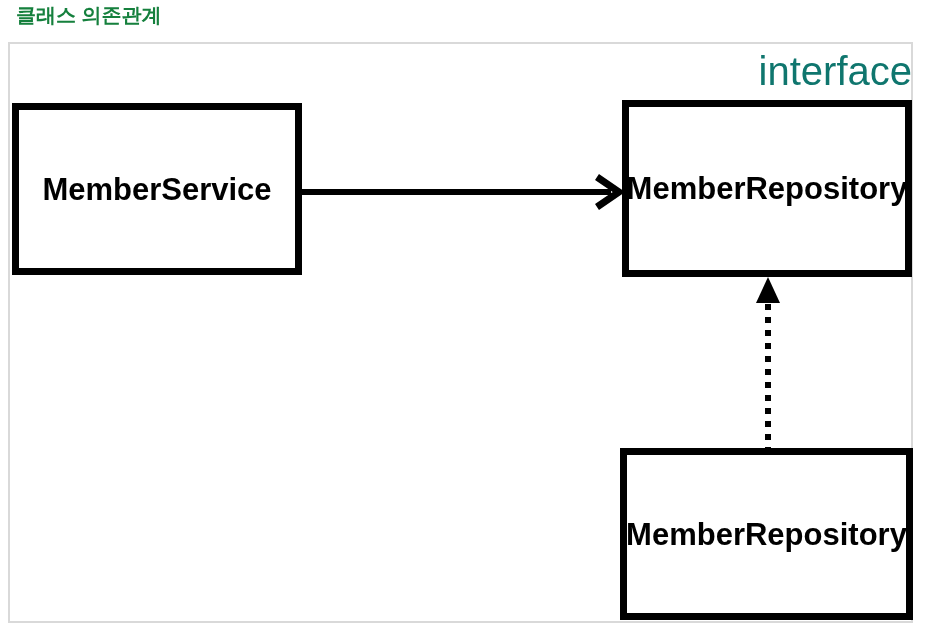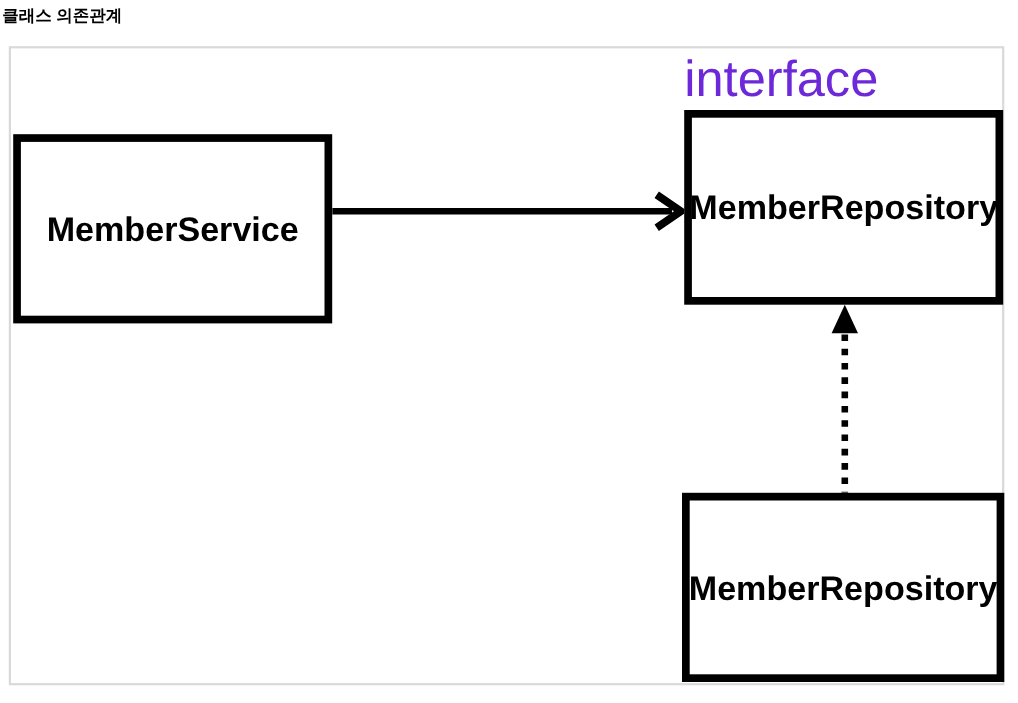--- a/index.html
+++ b/index.html
@@ -5,24 +5,24 @@
   * { margin: 0; padding: 0; box-sizing: border-box; }
   html, body {
     width: 925px; height: 639px;
     background: #ffffff;
     font-family: "Liberation Sans", "DejaVu Sans", sans-serif;
     position: relative;
     overflow: hidden;
   }
   .page-title {
     position: absolute;
-    left: 2px; top: 3px;
-    font-size: 15px;
+    left: 16px; top: 3px;
+    font-size: 20px;
     font-weight: bold;
-    color: #000000;
+    color: #15803d;
     line-height: 24px;
     letter-spacing: 0px;
   }
   .canvas {
     position: absolute;
     left: 8px; top: 42px;
     width: 905px; height: 581px;
     border: 2px solid #d9d9d9;
     background: #ffffff;
   }
@@ -33,32 +33,32 @@
     display: flex;
     align-items: center;
     justify-content: center;
     text-align: center;
     color: #000000;
     font-weight: bold;
     font-size: 31px;
     line-height: 39px;
     white-space: nowrap;
   }
-  .node-member-service   { left: 2px;   top: 59px;  width: 290px; height: 172px; margin-top: 19px; }
+  .node-member-service   { left: 2px;   top: 59px;  width: 290px; height: 172px; }
   .node-member-repository{ left: 612px; top: 56px;  width: 290px; height: 177px; }
   .node-memory-member-repository { left: 610px; top: 404px; width: 293px; height: 172px; }
   .stereotype-label {
     position: absolute;
     left: 612px; top: 2px;
     width: 290px;
-    text-align: left;
-    font-size: 46px;
+    text-align: right;
+    font-size: 40px;
     line-height: 50px;
     font-weight: normal;
-    color: #6d28d9;
+    color: #0f766e;
     white-space: nowrap;
   }
   .arrows-layer {
     position: absolute;
     left: 0; top: 0;
     width: 901px; height: 577px;
     pointer-events: none;
   }
 </style>
 </head>

